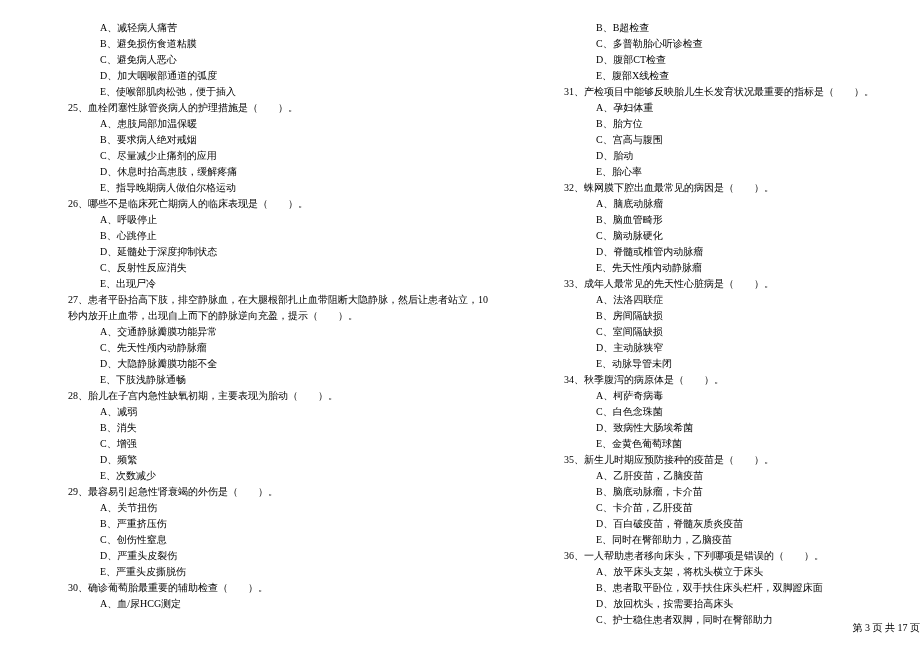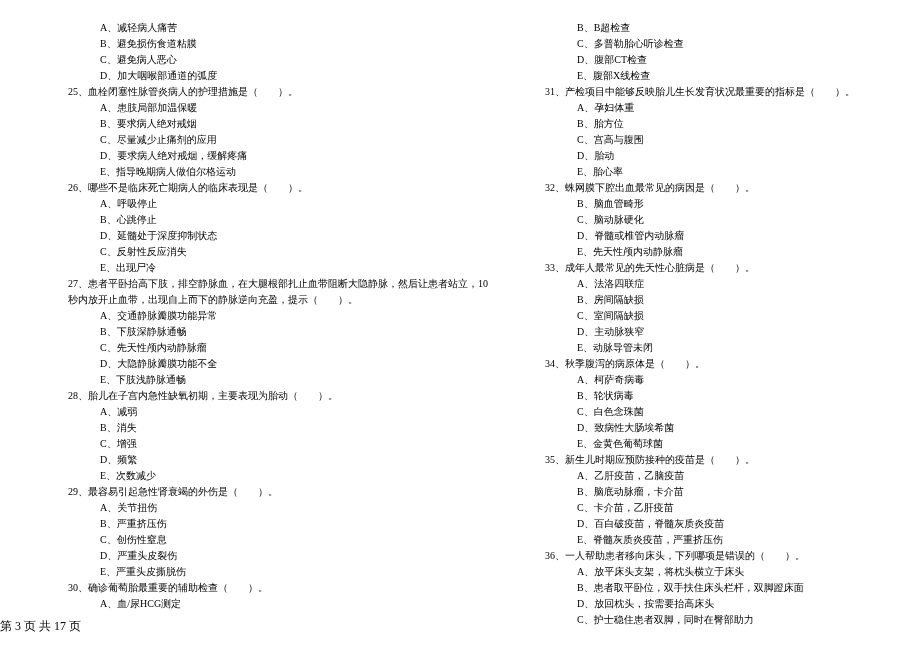--- a/index.html
+++ b/index.html
@@ -12,21 +12,21 @@
       height: 650px;
       background: #ffffff;
       font-family: "SimSun", "宋体", serif;
       font-size: 10px;
       color: #000000;
       padding: 20px 40px 30px 40px;
       position: relative;
     }
     .page-content {
       display: flex;
-      gap: 29px;
+      gap: 48px;
       height: 580px;
     }
     .column {
       flex: 1;
       display: flex;
       flex-direction: column;
     }
     .option-line {
       line-height: 16px;
       padding-left: 60px;
@@ -40,53 +40,53 @@
     .question-continuation {
       line-height: 16px;
       padding-left: 28px;
       white-space: nowrap;
     }
     .footer {
       position: absolute;
       bottom: 15px;
       left: 0;
       right: 0;
-      text-align: left;
-      font-size: 12px;
+      text-align: right;
+      font-size: 10px;
     }
   </style>
 </head>
 <body>
 
 <div class="page-content">
   <div class="column">
     <div class="option-line">A、减轻病人痛苦</div>
     <div class="option-line">B、避免损伤食道粘膜</div>
     <div class="option-line">C、避免病人恶心</div>
     <div class="option-line">D、加大咽喉部通道的弧度</div>
+    <div class="option-line">E、使喉部肌肉松弛，便于插入</div>
 
     <div class="question-line">25、血栓闭塞性脉管炎病人的护理措施是（　　）。</div>
     <div class="option-line">A、患肢局部加温保暖</div>
     <div class="option-line">B、要求病人绝对戒烟</div>
     <div class="option-line">C、尽量减少止痛剂的应用</div>
-    <div class="option-line">D、要求病人绝对戒烟，缓解疼痛</div>
+    <div class="option-line">D、休息时抬高患肢，缓解疼痛</div>
     <div class="option-line">E、指导晚期病人做伯尔格运动</div>
 
     <div style="height:16px"></div>
     <div class="question-line">26、哪些不是临床死亡期病人的临床表现是（　　）。</div>
     <div class="option-line">A、呼吸停止</div>
     <div class="option-line">B、心跳停止</div>
     <div class="option-line">D、延髓处于深度抑制状态</div>
     <div class="option-line">C、反射性反应消失</div>
     <div class="option-line">E、出现尸冷</div>
 
     <div class="question-line">27、患者平卧抬高下肢，排空静脉血，在大腿根部扎止血带阻断大隐静脉，然后让患者站立，10</div>
     <div class="question-continuation">秒内放开止血带，出现自上而下的静脉逆向充盈，提示（　　）。</div>
     <div class="option-line">A、交通静脉瓣膜功能异常</div>
-    <div class="option-line">B、下肢深静脉通畅</div>
     <div class="option-line">C、先天性颅内动静脉瘤</div>
     <div class="option-line">D、大隐静脉瓣膜功能不全</div>
     <div class="option-line">E、下肢浅静脉通畅</div>
 
     <div class="question-line">28、胎儿在子宫内急性缺氧初期，主要表现为胎动（　　）。</div>
     <div class="option-line">A、减弱</div>
     <div class="option-line">B、消失</div>
     <div class="option-line">C、增强</div>
     <div class="option-line">D、频繁</div>
     <div class="option-line">E、次数减少</div>
@@ -109,45 +109,45 @@
     <div class="option-line">E、腹部X线检查</div>
 
     <div class="question-line">31、产检项目中能够反映胎儿生长发育状况最重要的指标是（　　）。</div>
     <div class="option-line">A、孕妇体重</div>
     <div class="option-line">B、胎方位</div>
     <div class="option-line">C、宫高与腹围</div>
     <div class="option-line">D、胎动</div>
     <div class="option-line">E、胎心率</div>
 
     <div class="question-line">32、蛛网膜下腔出血最常见的病因是（　　）。</div>
+    <div class="option-line">A、脑底动脉瘤</div>
     <div class="option-line">B、脑血管畸形</div>
     <div class="option-line">C、脑动脉硬化</div>
     <div class="option-line">D、脊髓或椎管内动脉瘤</div>
     <div class="option-line">E、先天性颅内动静脉瘤</div>
 
     <div class="question-line">33、成年人最常见的先天性心脏病是（　　）。</div>
     <div class="option-line">A、法洛四联症</div>
     <div class="option-line">B、房间隔缺损</div>
     <div class="option-line">C、室间隔缺损</div>
     <div class="option-line">D、主动脉狭窄</div>
     <div class="option-line">E、动脉导管未闭</div>
 
     <div class="question-line">34、秋季腹泻的病原体是（　　）。</div>
     <div class="option-line">A、柯萨奇病毒</div>
-    <div class="option-line">B、轮状病毒</div>
     <div class="option-line">C、白色念珠菌</div>
     <div class="option-line">D、致病性大肠埃希菌</div>
     <div class="option-line">E、金黄色葡萄球菌</div>
 
     <div class="question-line">35、新生儿时期应预防接种的疫苗是（　　）。</div>
     <div class="option-line">A、乙肝疫苗，乙脑疫苗</div>
     <div class="option-line">B、脑底动脉瘤，卡介苗</div>
     <div class="option-line">C、卡介苗，乙肝疫苗</div>
     <div class="option-line">D、百白破疫苗，脊髓灰质炎疫苗</div>
-    <div class="option-line">E、脊髓灰质炎疫苗，严重挤压伤</div>
+    <div class="option-line">E、同时在臀部助力，乙脑疫苗</div>
 
     <div class="question-line">36、一人帮助患者移向床头，下列哪项是错误的（　　）。</div>
     <div class="option-line">A、放平床头支架，将枕头横立于床头</div>
     <div class="option-line">B、患者取平卧位，双手扶住床头栏杆，双脚蹬床面</div>
     <div class="option-line">D、放回枕头，按需要抬高床头</div>
     <div class="option-line">C、护士稳住患者双脚，同时在臀部助力</div>
   </div>
 </div>
 
 <div class="footer">第 3 页 共 17 页</div>

